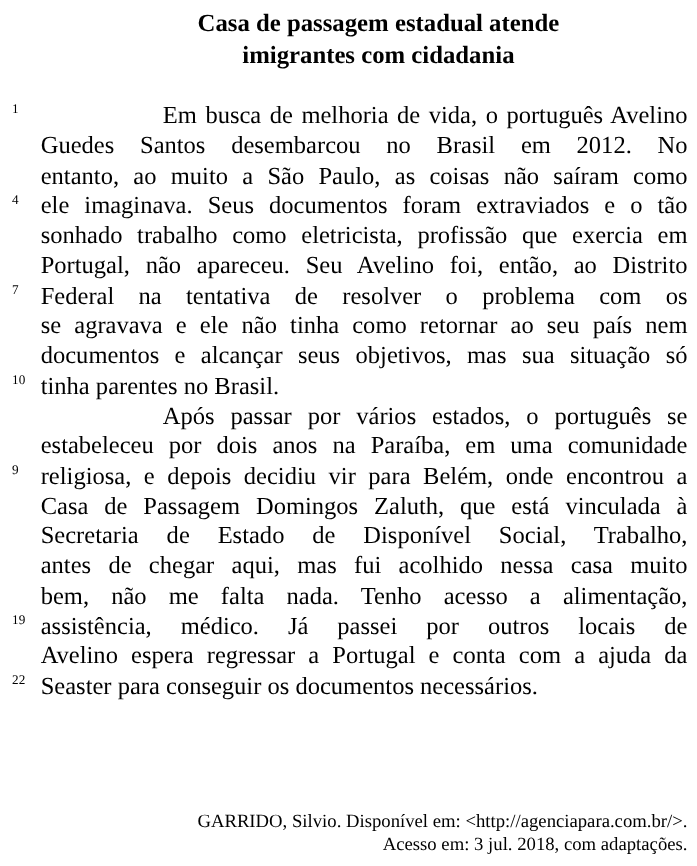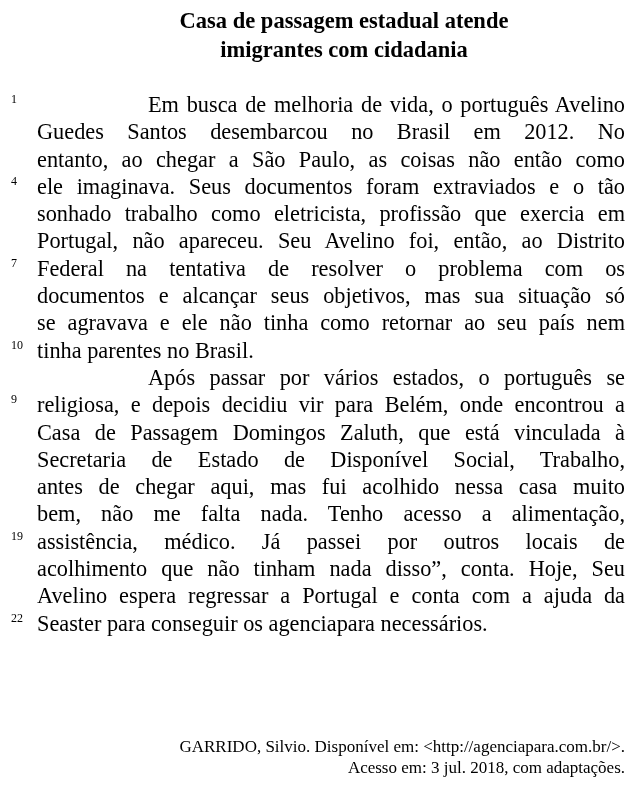--- a/index.html
+++ b/index.html
@@ -45,53 +45,57 @@
   <div class="line indent">
       <span class="num">1</span>
       <span class="txt">Em busca de melhoria de vida, o português Avelino</span>
     </div>
   <div class="line">
       <span class="num"></span>
       <span class="txt">Guedes Santos desembarcou no Brasil em 2012. No</span>
     </div>
   <div class="line">
       <span class="num"></span>
-      <span class="txt">entanto, ao chegar a São Paulo, as coisas não então como</span>
+      <span class="txt">entanto, ao muito a São Paulo, as coisas não saíram como</span>
     </div>
   <div class="line">
       <span class="num">4</span>
       <span class="txt">ele imaginava. Seus documentos foram extraviados e o tão</span>
     </div>
   <div class="line">
       <span class="num"></span>
       <span class="txt">sonhado trabalho como eletricista, profissão que exercia em</span>
     </div>
   <div class="line">
       <span class="num"></span>
       <span class="txt">Portugal, não apareceu. Seu Avelino foi, então, ao Distrito</span>
     </div>
   <div class="line">
       <span class="num">7</span>
       <span class="txt">Federal na tentativa de resolver o problema com os</span>
     </div>
   <div class="line">
       <span class="num"></span>
-      <span class="txt">documentos e alcançar seus objetivos, mas sua situação só</span>
+      <span class="txt">se agravava e ele não tinha como retornar ao seu país nem</span>
     </div>
   <div class="line">
       <span class="num"></span>
-      <span class="txt">se agravava e ele não tinha como retornar ao seu país nem</span>
+      <span class="txt">documentos e alcançar seus objetivos, mas sua situação só</span>
     </div>
   <div class="line last">
       <span class="num">10</span>
       <span class="txt">tinha parentes no Brasil.</span>
     </div>
   <div class="line indent">
       <span class="num"></span>
       <span class="txt">Após passar por vários estados, o português se</span>
+    </div>
+  <div class="line">
+      <span class="num"></span>
+      <span class="txt">estabeleceu por dois anos na Paraíba, em uma comunidade</span>
     </div>
   <div class="line">
       <span class="num">9</span>
       <span class="txt">religiosa, e depois decidiu vir para Belém, onde encontrou a</span>
     </div>
   <div class="line">
       <span class="num"></span>
       <span class="txt">Casa de Passagem Domingos Zaluth, que está vinculada à</span>
     </div>
   <div class="line">
@@ -105,28 +109,24 @@
   <div class="line">
       <span class="num"></span>
       <span class="txt">bem, não me falta nada. Tenho acesso a alimentação,</span>
     </div>
   <div class="line">
       <span class="num">19</span>
       <span class="txt">assistência, médico. Já passei por outros locais de</span>
     </div>
   <div class="line">
       <span class="num"></span>
-      <span class="txt">acolhimento que não tinham nada disso”, conta. Hoje, Seu</span>
-    </div>
-  <div class="line">
-      <span class="num"></span>
       <span class="txt">Avelino espera regressar a Portugal e conta com a ajuda da</span>
     </div>
   <div class="line last">
       <span class="num">22</span>
-      <span class="txt">Seaster para conseguir os agenciapara necessários.</span>
+      <span class="txt">Seaster para conseguir os documentos necessários.</span>
     </div>
 </div>
 
 <div class="source">
   <div>GARRIDO, Silvio. Disponível em: &lt;http://agenciapara.com.br/&gt;.</div>
   <div>Acesso em: 3 jul. 2018, com adaptações.</div>
 </div>
 
 </body></html>

